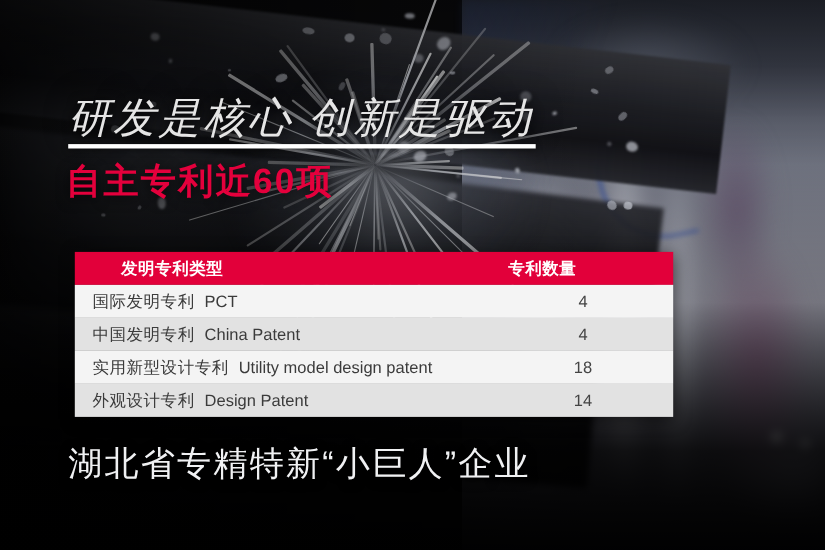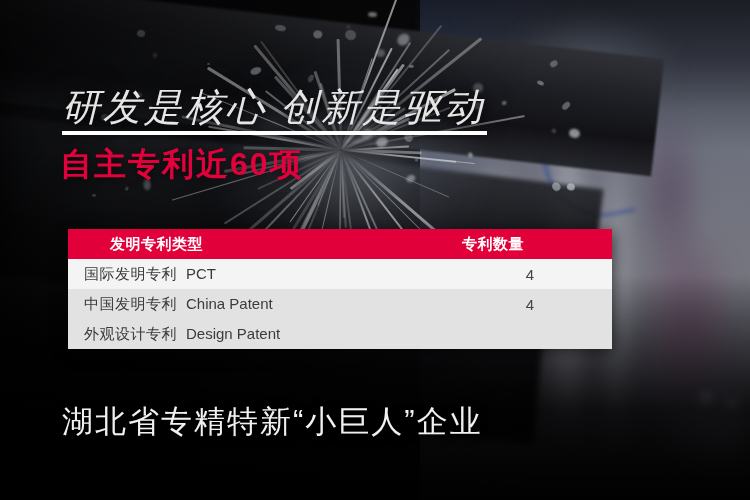--- a/index.html
+++ b/index.html
@@ -313,22 +313,27 @@
       </div>
       <div id="table-body">
           <div class="tbl-row">
             <div class="c-type"><span class="cn">国际发明专利</span><span class="en">PCT</span></div>
             <div class="c-count">4</div>
           </div>
           <div class="tbl-row alt">
             <div class="c-type"><span class="cn">中国发明专利</span><span class="en">China Patent</span></div>
             <div class="c-count">4</div>
           </div>
+          <div class="tbl-row">
+            <div class="c-type"><span class="cn">实用新型设计专利</span><span class="en">Utility model design patent</span></div>
+            <div class="c-count">18</div>
+          </div>
           <div class="tbl-row alt">
             <div class="c-type"><span class="cn">外观设计专利</span><span class="en">Design Patent</span></div>
+            <div class="c-count">14</div>
           </div>
         </div>
     </div>
 
     <div class="caption">湖北省专精特新“小巨人”企业</div>
 
   </div>
 </div>
 
 </body></html>

